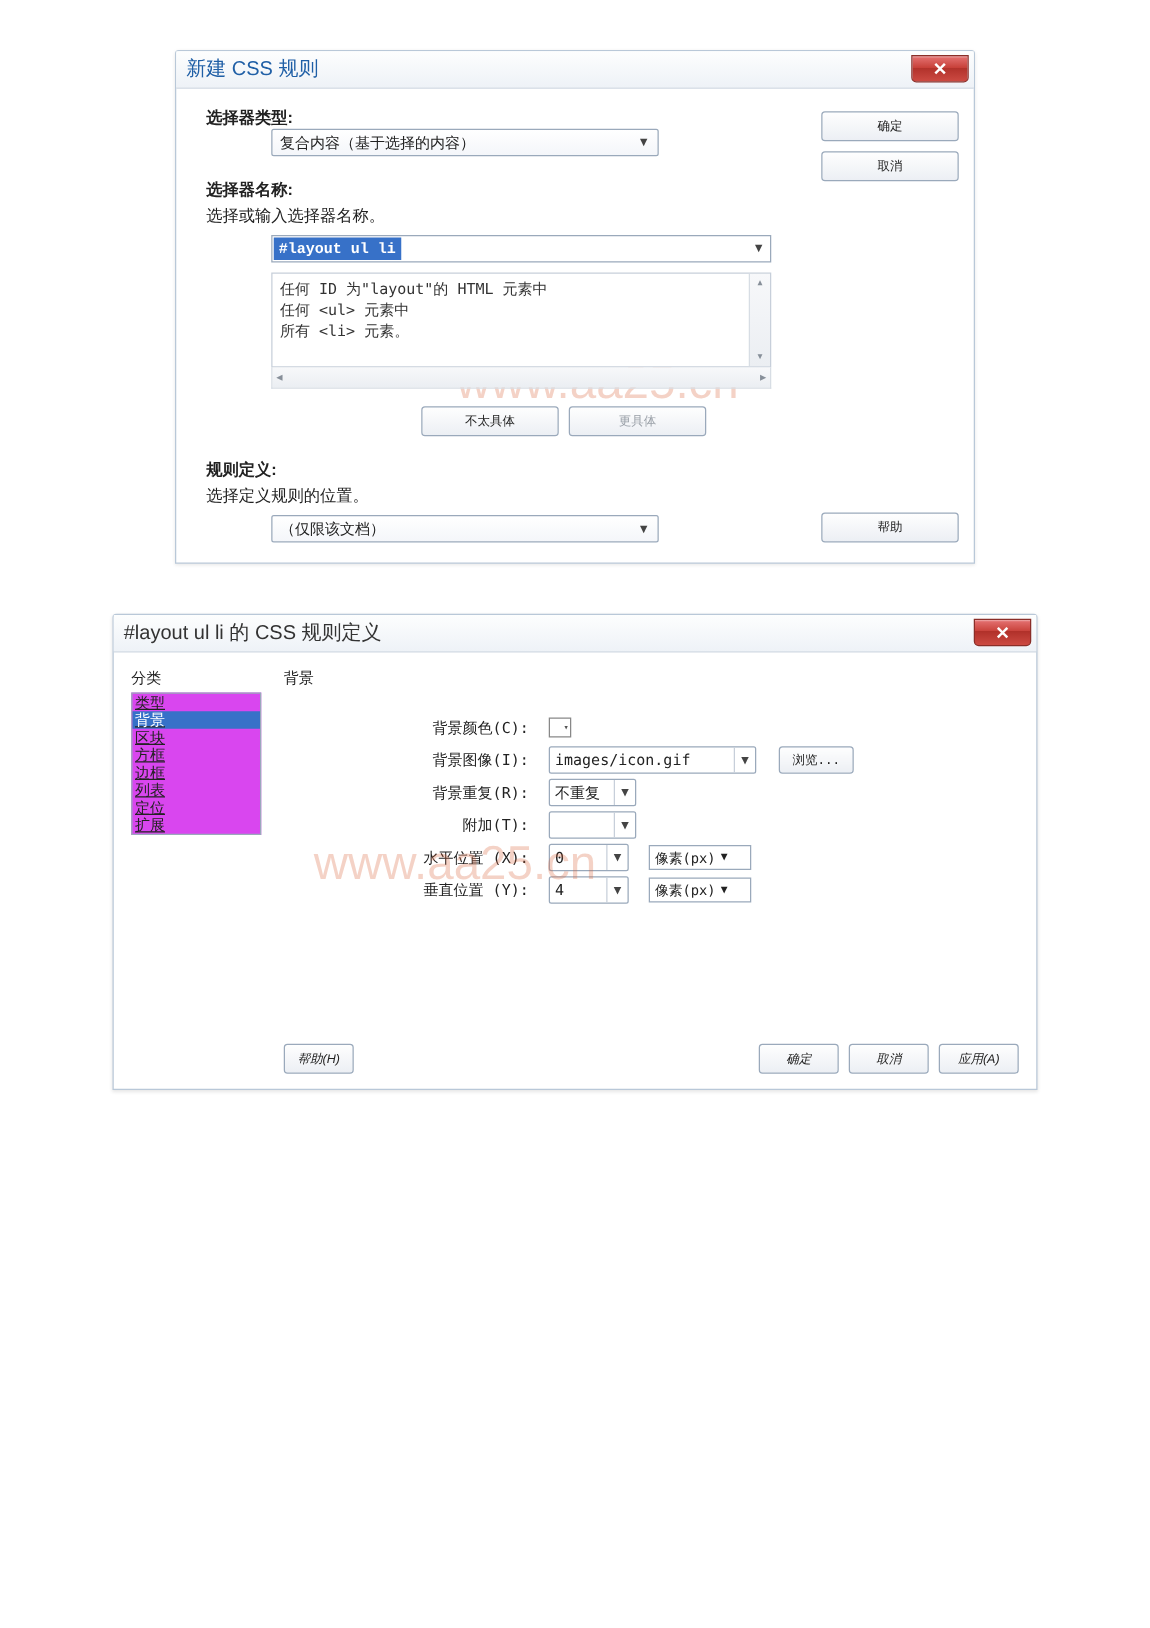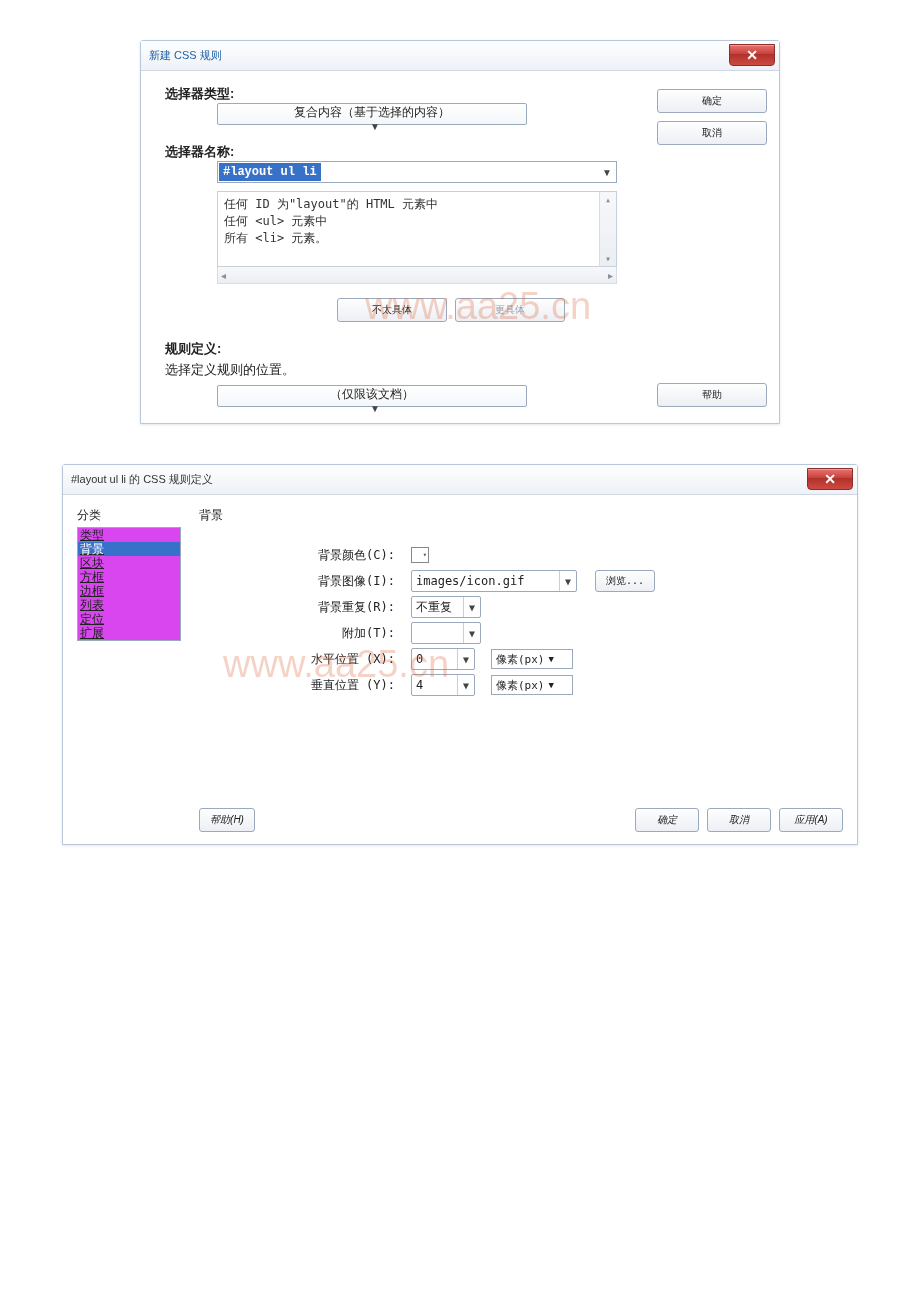--- a/index.html
+++ b/index.html
@@ -15,34 +15,34 @@
     align-items: center;
     gap: 40px;
   }
   .window {
     width: 640px;
     border: 1px solid #b9c8d8;
     border-radius: 3px 3px 0 0;
     background: #fff;
     box-shadow: 0 1px 3px rgba(0,0,0,0.1);
   }
-  .window.wide { width: 796px; }
+  .window.wide { width: 740px; }
   .titlebar {
     height: 30px;
     background: linear-gradient(#fdfefe, #eef2f7);
     border-bottom: 1px solid #cfd8e2;
     display: flex;
     align-items: center;
     justify-content: space-between;
     padding: 0 0 0 8px;
     position: relative;
   }
   .titlebar .title {
     color: #1f5fa6;
-    font-size: 11px;
+    font-size: 16px;
   }
   .close-btn {
     width: 46px;
     height: 22px;
     margin-right: 4px;
     background: linear-gradient(#e57373, #c8413a 45%, #b1312a 46%, #cc4a42);
     border: 1px solid #8a2e28;
     border-radius: 0 0 4px 4px;
     display: flex;
     align-items: center;
@@ -75,21 +75,20 @@
   .dropdown {
     display: inline-flex;
     align-items: center;
     height: 22px;
     border: 1px solid #9aa9bb;
     background: linear-gradient(#fff, #f4f6fa);
     border-radius: 2px;
     padding: 0 6px;
     font-size: 12px;
     justify-content: space-between;
-    flex-direction: column;
   }
   .dropdown .arrow {
     font-size: 10px;
     color: #444;
     margin-left: 6px;
   }
   .combo {
     display: inline-flex;
     align-items: center;
     height: 22px;
@@ -284,20 +283,21 @@
         <div class="indent">
           <div class="dropdown" style="width:310px">
             <span>复合内容（基于选择的内容）</span>
             <span class="arrow">▼</span>
           </div>
         </div>
       </div>
 
       <div class="section">
         <div class="label-bold">选择器名称:</div>
+        <div class="sub-desc">选择或输入选择器名称。</div>
         <div class="indent">
           <div class="sel-name-box">
             <span class="sel-text">#layout ul li</span>
             <span class="arrow">▼</span>
           </div>
           <div class="desc-box">
             <div>任何 ID 为"layout"的 HTML 元素中</div>
             <div>任何 &lt;ul&gt; 元素中</div>
             <div>所有 &lt;li&gt; 元素。</div>
             <div class="vscroll">

